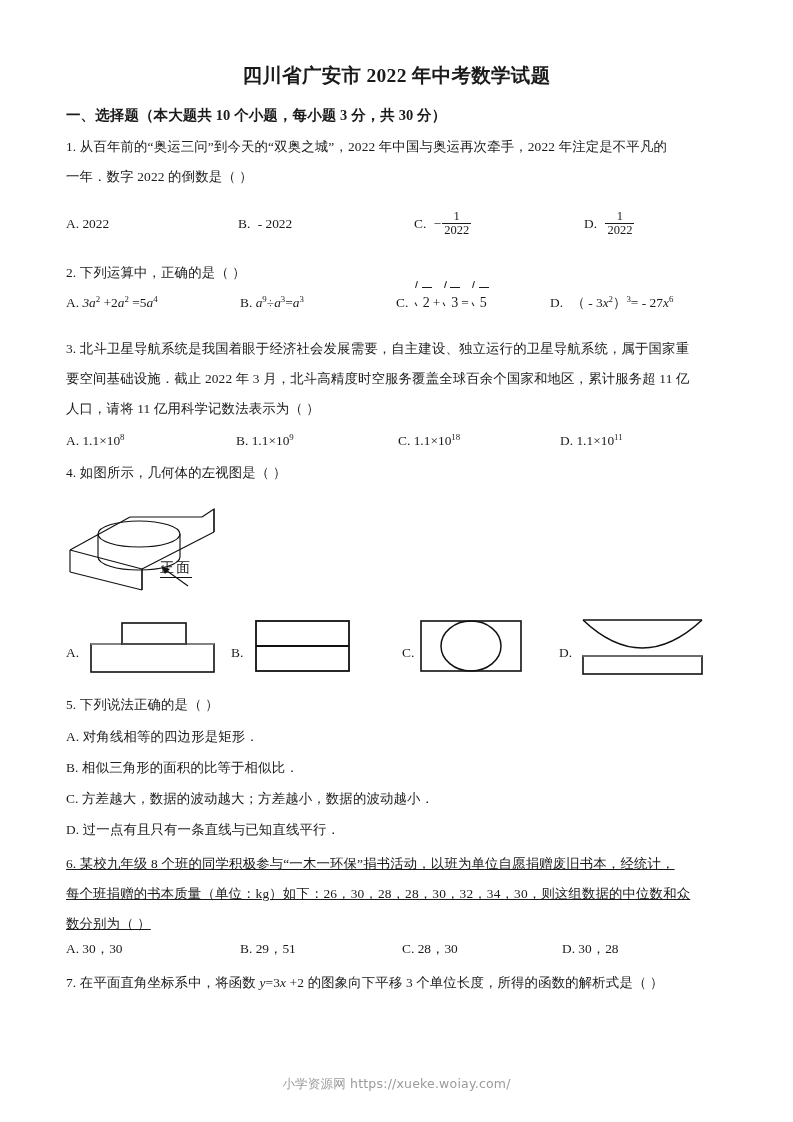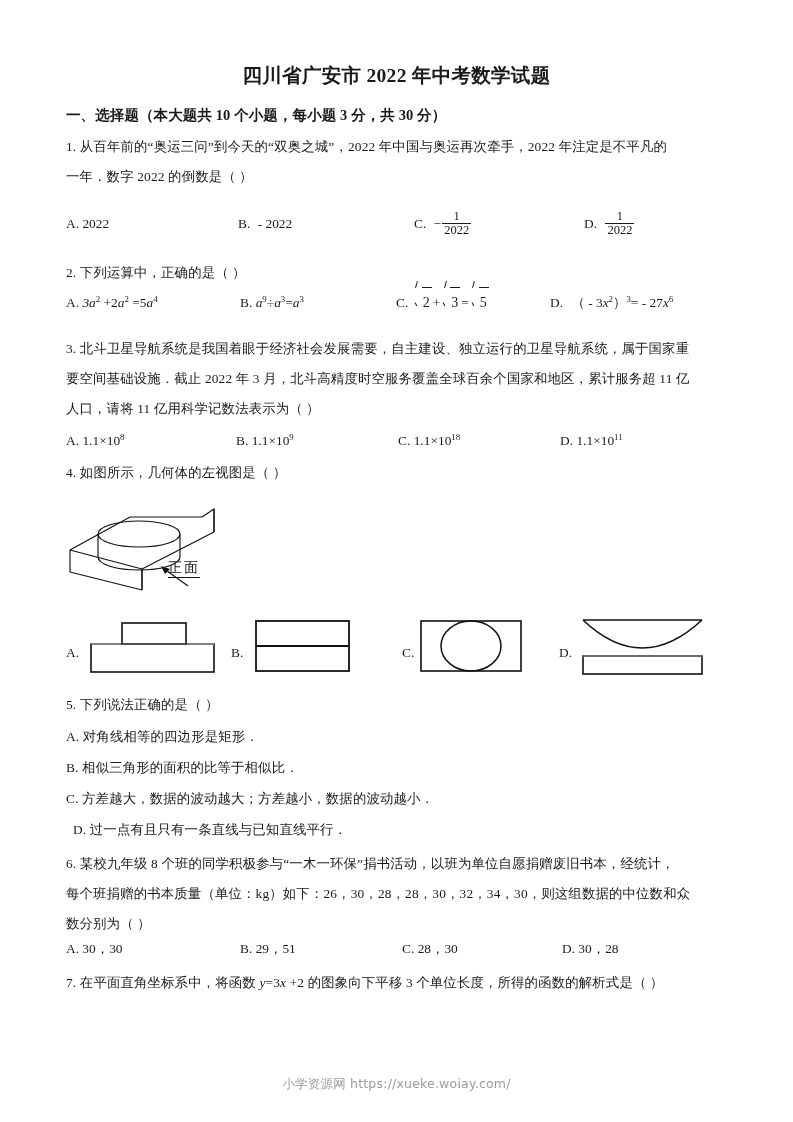--- a/index.html
+++ b/index.html
@@ -264,21 +264,21 @@
         <path d="M 36 70 A 41 13 0 0 0 118 70"></path>
 
         <ellipse cx="77" cy="47" rx="41" ry="13"></ellipse>
       </g>
 
       <g stroke="#111111" stroke-width="1.1" fill="none">
         <path d="M 126 99 L 101 81"></path>
       </g>
       <polygon points="99,79 108,82 103,87" fill="#111111" stroke="none"></polygon>
     </svg>
-    <div style="position:absolute; left:98px; top:72px; font-size:14px; letter-spacing:2px; border-bottom:1px solid #111; padding-bottom:0px;margin-left:8px;">正面</div>
+    <div style="position:absolute; left:98px; top:72px; font-size:14px; letter-spacing:2px; border-bottom:1px solid #111; padding-bottom:0px;">正面</div>
   </div>
 
   <div class="opt-fig-label" style="left:66px; top:645px;">A.</div>
   <div class="fig" style="left:88px; top:620px;">
     <svg width="130" height="55" viewBox="0 0 130 55">
       <rect x="3" y="24" width="123" height="28" fill="none" stroke="#111111" stroke-width="1.6"></rect>
       <line x1="3" y1="24" x2="126" y2="24" stroke="#9a9a9a" stroke-width="1.6"></line>
       <rect x="34" y="3" width="64" height="21" fill="none" stroke="#111111" stroke-width="1.6"></rect>
       <line x1="34" y1="24" x2="98" y2="24" stroke="#5c5c5c" stroke-width="1.6"></line>
     </svg>
@@ -315,25 +315,25 @@
   </div>
   <div class="q" style="top:722px;">
     <span class="q-line">A. 对角线相等的四边形是矩形．</span>
   </div>
   <div class="q" style="top:753px;">
     <span class="q-line">B. 相似三角形的面积的比等于相似比．</span>
   </div>
   <div class="q" style="top:784px;">
     <span class="q-line">C. 方差越大，数据的波动越大；方差越小，数据的波动越小．</span>
   </div>
-  <div class="q" style="top:815px;margin-left:7px;">
+  <div class="q" style="top:815px;">
     <span class="q-line">D. 过一点有且只有一条直线与已知直线平行．</span>
   </div>
 
-  <div class="q" style="top:849px;">
+  <div class="q" style="top:849px;text-decoration:underline;">
     <span class="q-line">6. 某校九年级 8 个班的同学积极参与“一木一环保”捐书活动，以班为单位自愿捐赠废旧书本，经统计，</span>
     <span class="q-line">每个班捐赠的书本质量（单位：kg）如下：26，30，28，28，30，32，34，30，则这组数据的中位数和众</span>
     <span class="q-line">数分别为（      ）</span>
   </div>
 
   <div class="opts" style="top:934px;">
     <div class="opt o-a">A. 30，30</div>
     <div class="opt o-b" style="left:174px">B. 29，51</div>
     <div class="opt o-c" style="left:336px">C. 28，30</div>
     <div class="opt o-d" style="left:496px">D. 30，28</div>

